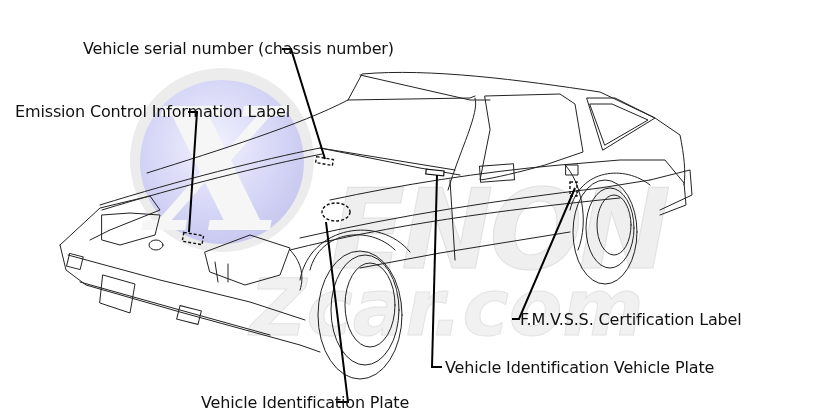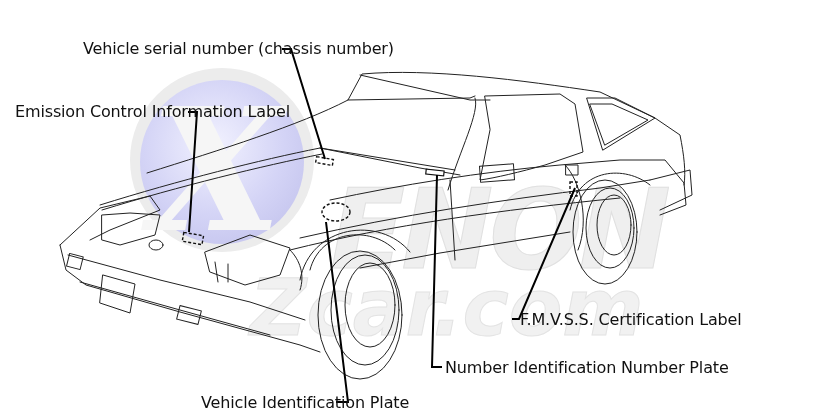--- a/index.html
+++ b/index.html
@@ -102,16 +102,16 @@
       <path d="M188 112 L197 112 L189 232"></path>
       <path d="M512 319 L519 319 L575 188"></path>
       <path d="M442 367 L432 367 L437 175"></path>
       <path d="M336 402 L348 402 L326 222"></path>
     </g>
   </svg>
 
   <div class="label" style="left:83px; top:43px;">Vehicle serial number (chassis number)</div>
   <div class="label" style="left:15px; top:106px;">Emission Control Information Label</div>
   <div class="label" style="left:520px; top:314px;">F.M.V.S.S. Certification Label</div>
-  <div class="label" style="left:445px; top:362px;">Number Identification Number Plate</div>
+  <div class="label" style="left:445px; top:362px;">Vehicle Identification Vehicle Plate</div>
   <div class="label" style="left:201px; top:397px;">Vehicle Identification Plate</div>
 
 </div>
 
 </body></html>

